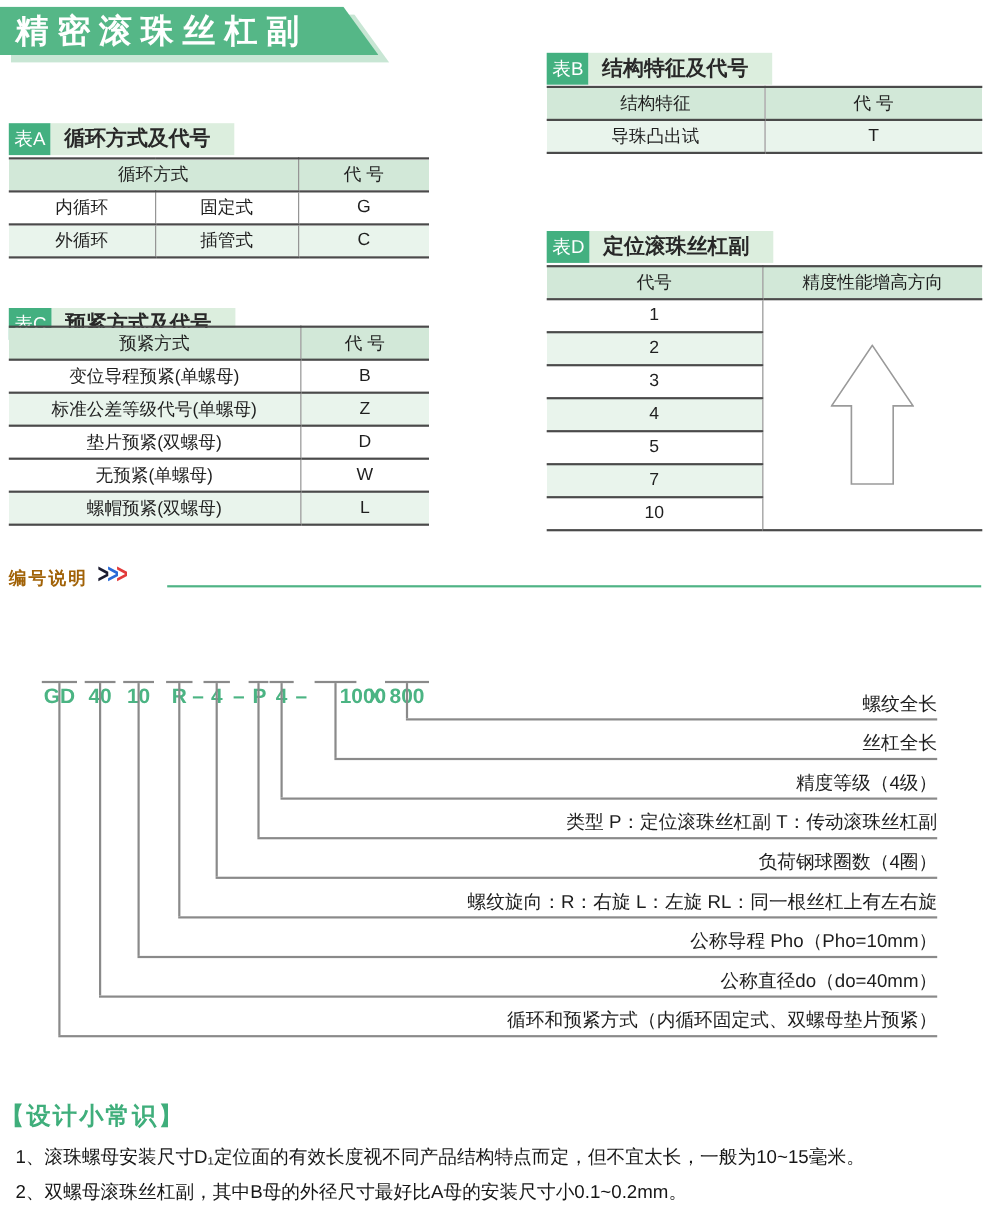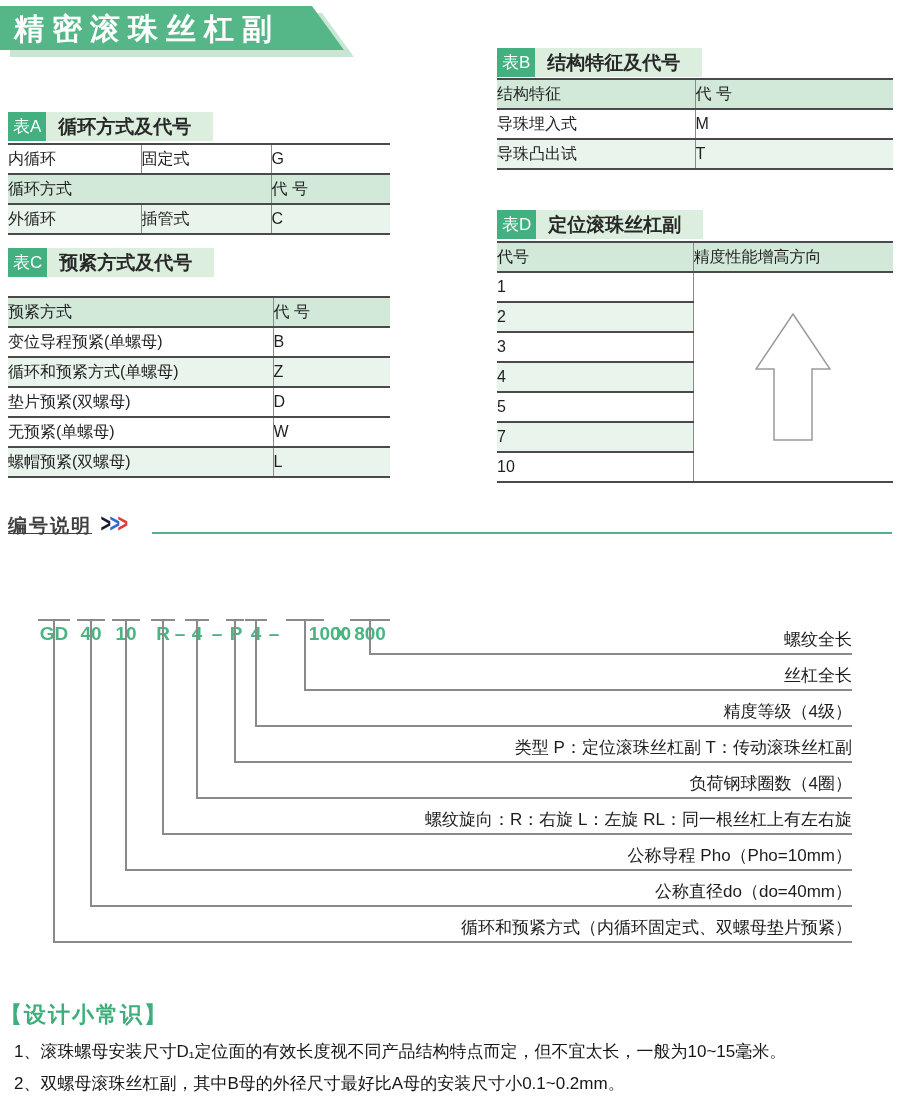--- a/index.html
+++ b/index.html
@@ -16,30 +16,30 @@
 
   
   .tbl-title{position:absolute;display:flex;align-items:flex-end;height:29px;white-space:nowrap;}
   .tbl-badge{background:#43b080;color:#fff;font-size:17px;line-height:29px;padding:0 5px;}
   .tbl-strip{background:#dceede;color:#282828;font-size:19px;font-weight:bold;line-height:29px;
              padding:0 22px 0 12px;}
 
   
   .dtable{position:absolute;border-collapse:collapse;table-layout:fixed;
           border-top:2px solid #4a4a4a;}
-  .dtable td{border-bottom:2px solid #4a4a4a;font-size:16px;color:#1f1f1f;
+  .dtable td{border-bottom:2px solid #4a4a4a;font-size:16px;color:#1f1f1f;text-align:center;
              padding:0;height:28px;overflow:hidden;white-space:nowrap;}
   .hdr{background:#d2e8d8;}
   .alt{background:#e9f4ec;}
   .vr{border-right:1px solid #8a8a8a;}
   .arrow-cell{background:#fff;vertical-align:middle;}
 
   
   .num-heading{position:absolute;left:8px;top:512px;white-space:nowrap;}
-  .num-heading .txt{color:#404040;font-size:19px;font-weight:bold;letter-spacing:2px;text-decoration:underline;}
+  .num-heading .txt{color:#a16207;font-size:16px;font-weight:bold;letter-spacing:2px;}
   .chev{display:inline-block;font-size:20px;font-weight:900;transform:scaleY(1.25) scaleX(0.9);
         margin-left:-3px;vertical-align:2px;}
   .chev1{color:#1b1b2f;margin-left:8px;}
   .chev2{color:#2b6bd8;}
   .chev3{color:#e23b3b;}
   .num-rule{position:absolute;left:152px;top:532px;width:740px;height:2px;background:#4fb385;}
 
   .code-token{position:absolute;top:623px;transform:translateX(-50%);color:#4bb483;
               font-size:19px;font-weight:bold;white-space:nowrap;}
   .tbar{position:absolute;top:619px;height:2px;background:#8a8a8a;}
@@ -67,29 +67,29 @@
   </div>
 
   <table class="dtable" style="left:8px;top:143px;width:382px;">
     <colgroup>
         <col style="width:133px">
         <col style="width:130px">
         <col style="width:119px">
       </colgroup>
     <tbody>
         <tr>
+      <td class="hdr vr" colspan="2">循环方式</td>
+      <td class="hdr">代 号</td>
+    </tr>
+    <tr>
       <td class="vr">内循环</td>
       <td class="vr">固定式</td>
       <td>G</td>
     </tr>
     <tr>
-      <td class="hdr vr" colspan="2">循环方式</td>
-      <td class="hdr">代 号</td>
-    </tr>
-    <tr>
       <td class="alt vr">外循环</td>
       <td class="alt vr">插管式</td>
       <td class="alt">C</td>
     </tr>
   </tbody>
     </table>
 
   <div class="tbl-title" style="left:497px;top:48px;">
     <span class="tbl-badge">表B</span>
     <span class="tbl-strip">结构特征及代号</span>
@@ -99,51 +99,47 @@
     <colgroup>
         <col style="width:198px">
         <col style="width:198px">
       </colgroup>
     <tbody>
         <tr>
       <td class="hdr vr">结构特征</td>
       <td class="hdr">代 号</td>
     </tr>
     <tr>
-      <td class="vr">导珠埋入式</td>
-      <td>M</td>
-    </tr>
-    <tr>
       <td class="alt vr">导珠凸出试</td>
       <td class="alt">T</td>
     </tr>
   </tbody>
     </table>
 
-  <div class="tbl-title" style="left:8px;top:248px;">
+  <div class="tbl-title" style="left:8px;top:280px;">
     <span class="tbl-badge">表C</span>
     <span class="tbl-strip">预紧方式及代号</span>
   </div>
 
   <table class="dtable" style="left:8px;top:296px;width:382px;">
     <colgroup>
         <col style="width:265px">
         <col style="width:117px">
       </colgroup>
     <tbody>
         <tr>
       <td class="hdr vr">预紧方式</td>
       <td class="hdr">代 号</td>
     </tr>
     <tr>
       <td class="vr">变位导程预紧(单螺母)</td>
       <td>B</td>
     </tr>
     <tr>
-      <td class="alt vr">循环和预紧方式(单螺母)</td>
+      <td class="alt vr">标准公差等级代号(单螺母)</td>
       <td class="alt">Z</td>
     </tr>
     <tr>
       <td class="vr">垫片预紧(双螺母)</td>
       <td>D</td>
     </tr>
     <tr>
       <td class="vr">无预紧(单螺母)</td>
       <td>W</td>
     </tr>

